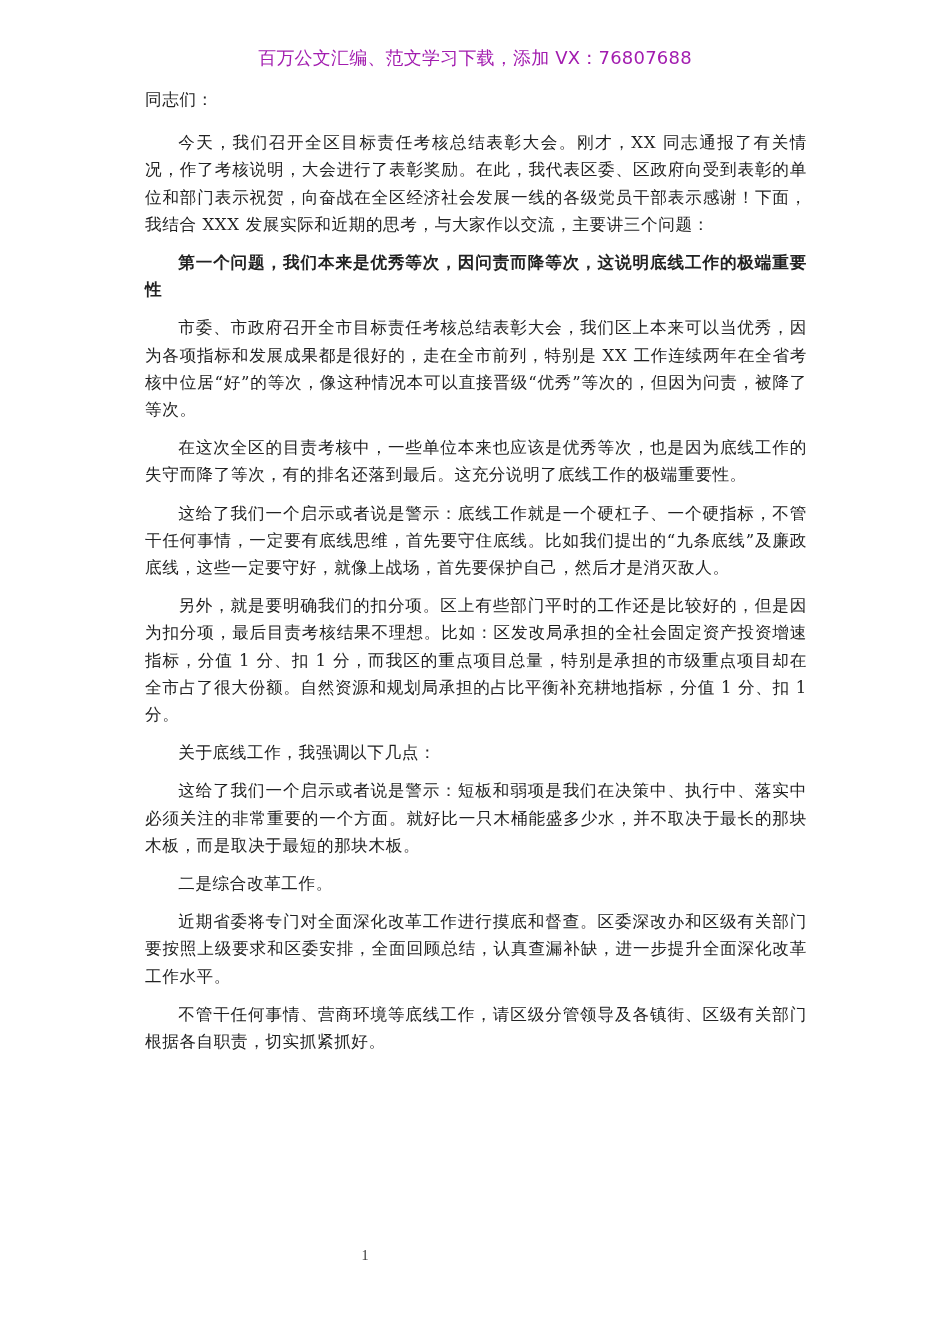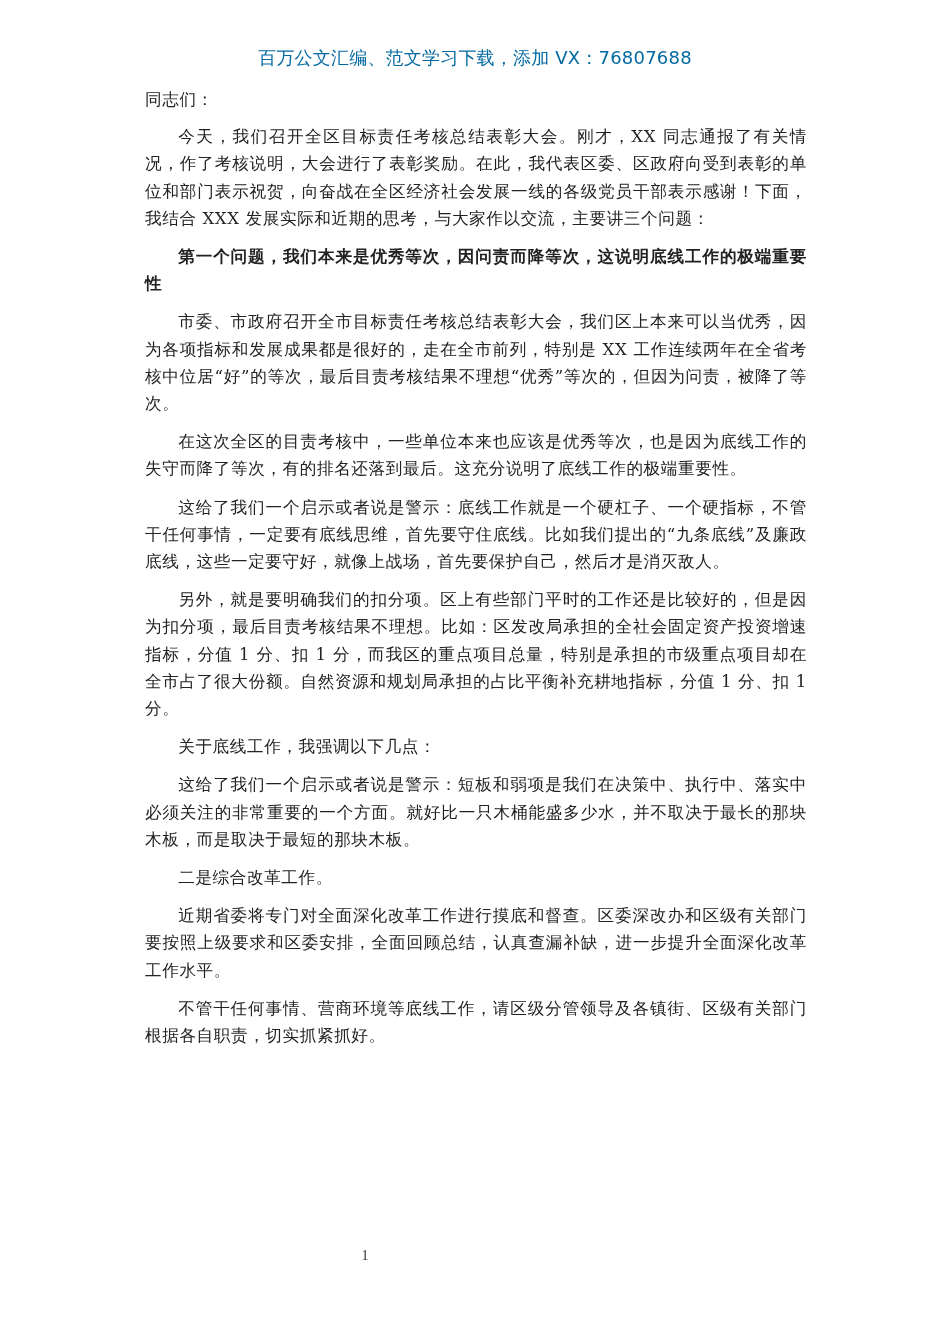--- a/index.html
+++ b/index.html
@@ -17,38 +17,38 @@
     }
     .banner {
       position: absolute;
       top: 46px;
       left: 0;
       width: 950px;
       text-align: center;
       font-family: "DejaVu Sans", "Liberation Sans", sans-serif;
       font-size: 18px;
       line-height: 24px;
-      color: #0369a1;
+      color: #a21caf;
       letter-spacing: 0.2px;
     }
     .page {
       position: absolute;
       top: 86px;
       left: 145px;
       width: 662px;
     }
     .p {
       font-size: 16.6px;
       line-height: 27.2px;
       margin: 0 0 11px 0;
       text-indent: 2em;
       text-align: justify;
       letter-spacing: 0.6px;
     }
-    .p.noindent { text-indent: 0; margin-bottom: 10px; }
+    .p.noindent { text-indent: 0; margin-bottom: 16px; }
     .p.heading { font-weight: bold; }
     .page-number {
       position: absolute;
       top: 1248px;
       left: 355px;
       width: 20px;
       text-align: center;
       font-family: "Liberation Serif", serif;
       font-size: 14px;
       color: #333333;
@@ -56,21 +56,21 @@
   </style>
 </head>
 <body>
 
 <div class="banner">百万公文汇编、范文学习下载，添加 VX：76807688</div>
 
 <div class="page">
   <p class="p noindent">同志们：</p>
   <p class="p">今天，我们召开全区目标责任考核总结表彰大会。刚才，XX 同志通报了有关情况，作了考核说明，大会进行了表彰奖励。在此，我代表区委、区政府向受到表彰的单位和部门表示祝贺，向奋战在全区经济社会发展一线的各级党员干部表示感谢！下面，我结合 XXX 发展实际和近期的思考，与大家作以交流，主要讲三个问题：</p>
   <p class="p heading">第一个问题，我们本来是优秀等次，因问责而降等次，这说明底线工作的极端重要性</p>
-  <p class="p">市委、市政府召开全市目标责任考核总结表彰大会，我们区上本来可以当优秀，因为各项指标和发展成果都是很好的，走在全市前列，特别是 XX 工作连续两年在全省考核中位居“好”的等次，最后目责考核结果不理想“优秀”等次的，但因为问责，被降了等次。</p>
+  <p class="p">市委、市政府召开全市目标责任考核总结表彰大会，我们区上本来可以当优秀，因为各项指标和发展成果都是很好的，走在全市前列，特别是 XX 工作连续两年在全省考核中位居“好”的等次，像这种情况本可以直接晋级“优秀”等次的，但因为问责，被降了等次。</p>
   <p class="p">在这次全区的目责考核中，一些单位本来也应该是优秀等次，也是因为底线工作的失守而降了等次，有的排名还落到最后。这充分说明了底线工作的极端重要性。</p>
   <p class="p">这给了我们一个启示或者说是警示：底线工作就是一个硬杠子、一个硬指标，不管干任何事情，一定要有底线思维，首先要守住底线。比如我们提出的“九条底线”及廉政底线，这些一定要守好，就像上战场，首先要保护自己，然后才是消灭敌人。</p>
   <p class="p">另外，就是要明确我们的扣分项。区上有些部门平时的工作还是比较好的，但是因为扣分项，最后目责考核结果不理想。比如：区发改局承担的全社会固定资产投资增速指标，分值 1 分、扣 1 分，而我区的重点项目总量，特别是承担的市级重点项目却在全市占了很大份额。自然资源和规划局承担的占比平衡补充耕地指标，分值 1 分、扣 1 分。</p>
   <p class="p">关于底线工作，我强调以下几点：</p>
   <p class="p">这给了我们一个启示或者说是警示：短板和弱项是我们在决策中、执行中、落实中必须关注的非常重要的一个方面。就好比一只木桶能盛多少水，并不取决于最长的那块木板，而是取决于最短的那块木板。</p>
   <p class="p">二是综合改革工作。</p>
   <p class="p">近期省委将专门对全面深化改革工作进行摸底和督查。区委深改办和区级有关部门要按照上级要求和区委安排，全面回顾总结，认真查漏补缺，进一步提升全面深化改革工作水平。</p>
   <p class="p">不管干任何事情、营商环境等底线工作，请区级分管领导及各镇街、区级有关部门根据各自职责，切实抓紧抓好。</p>
 </div>
 

